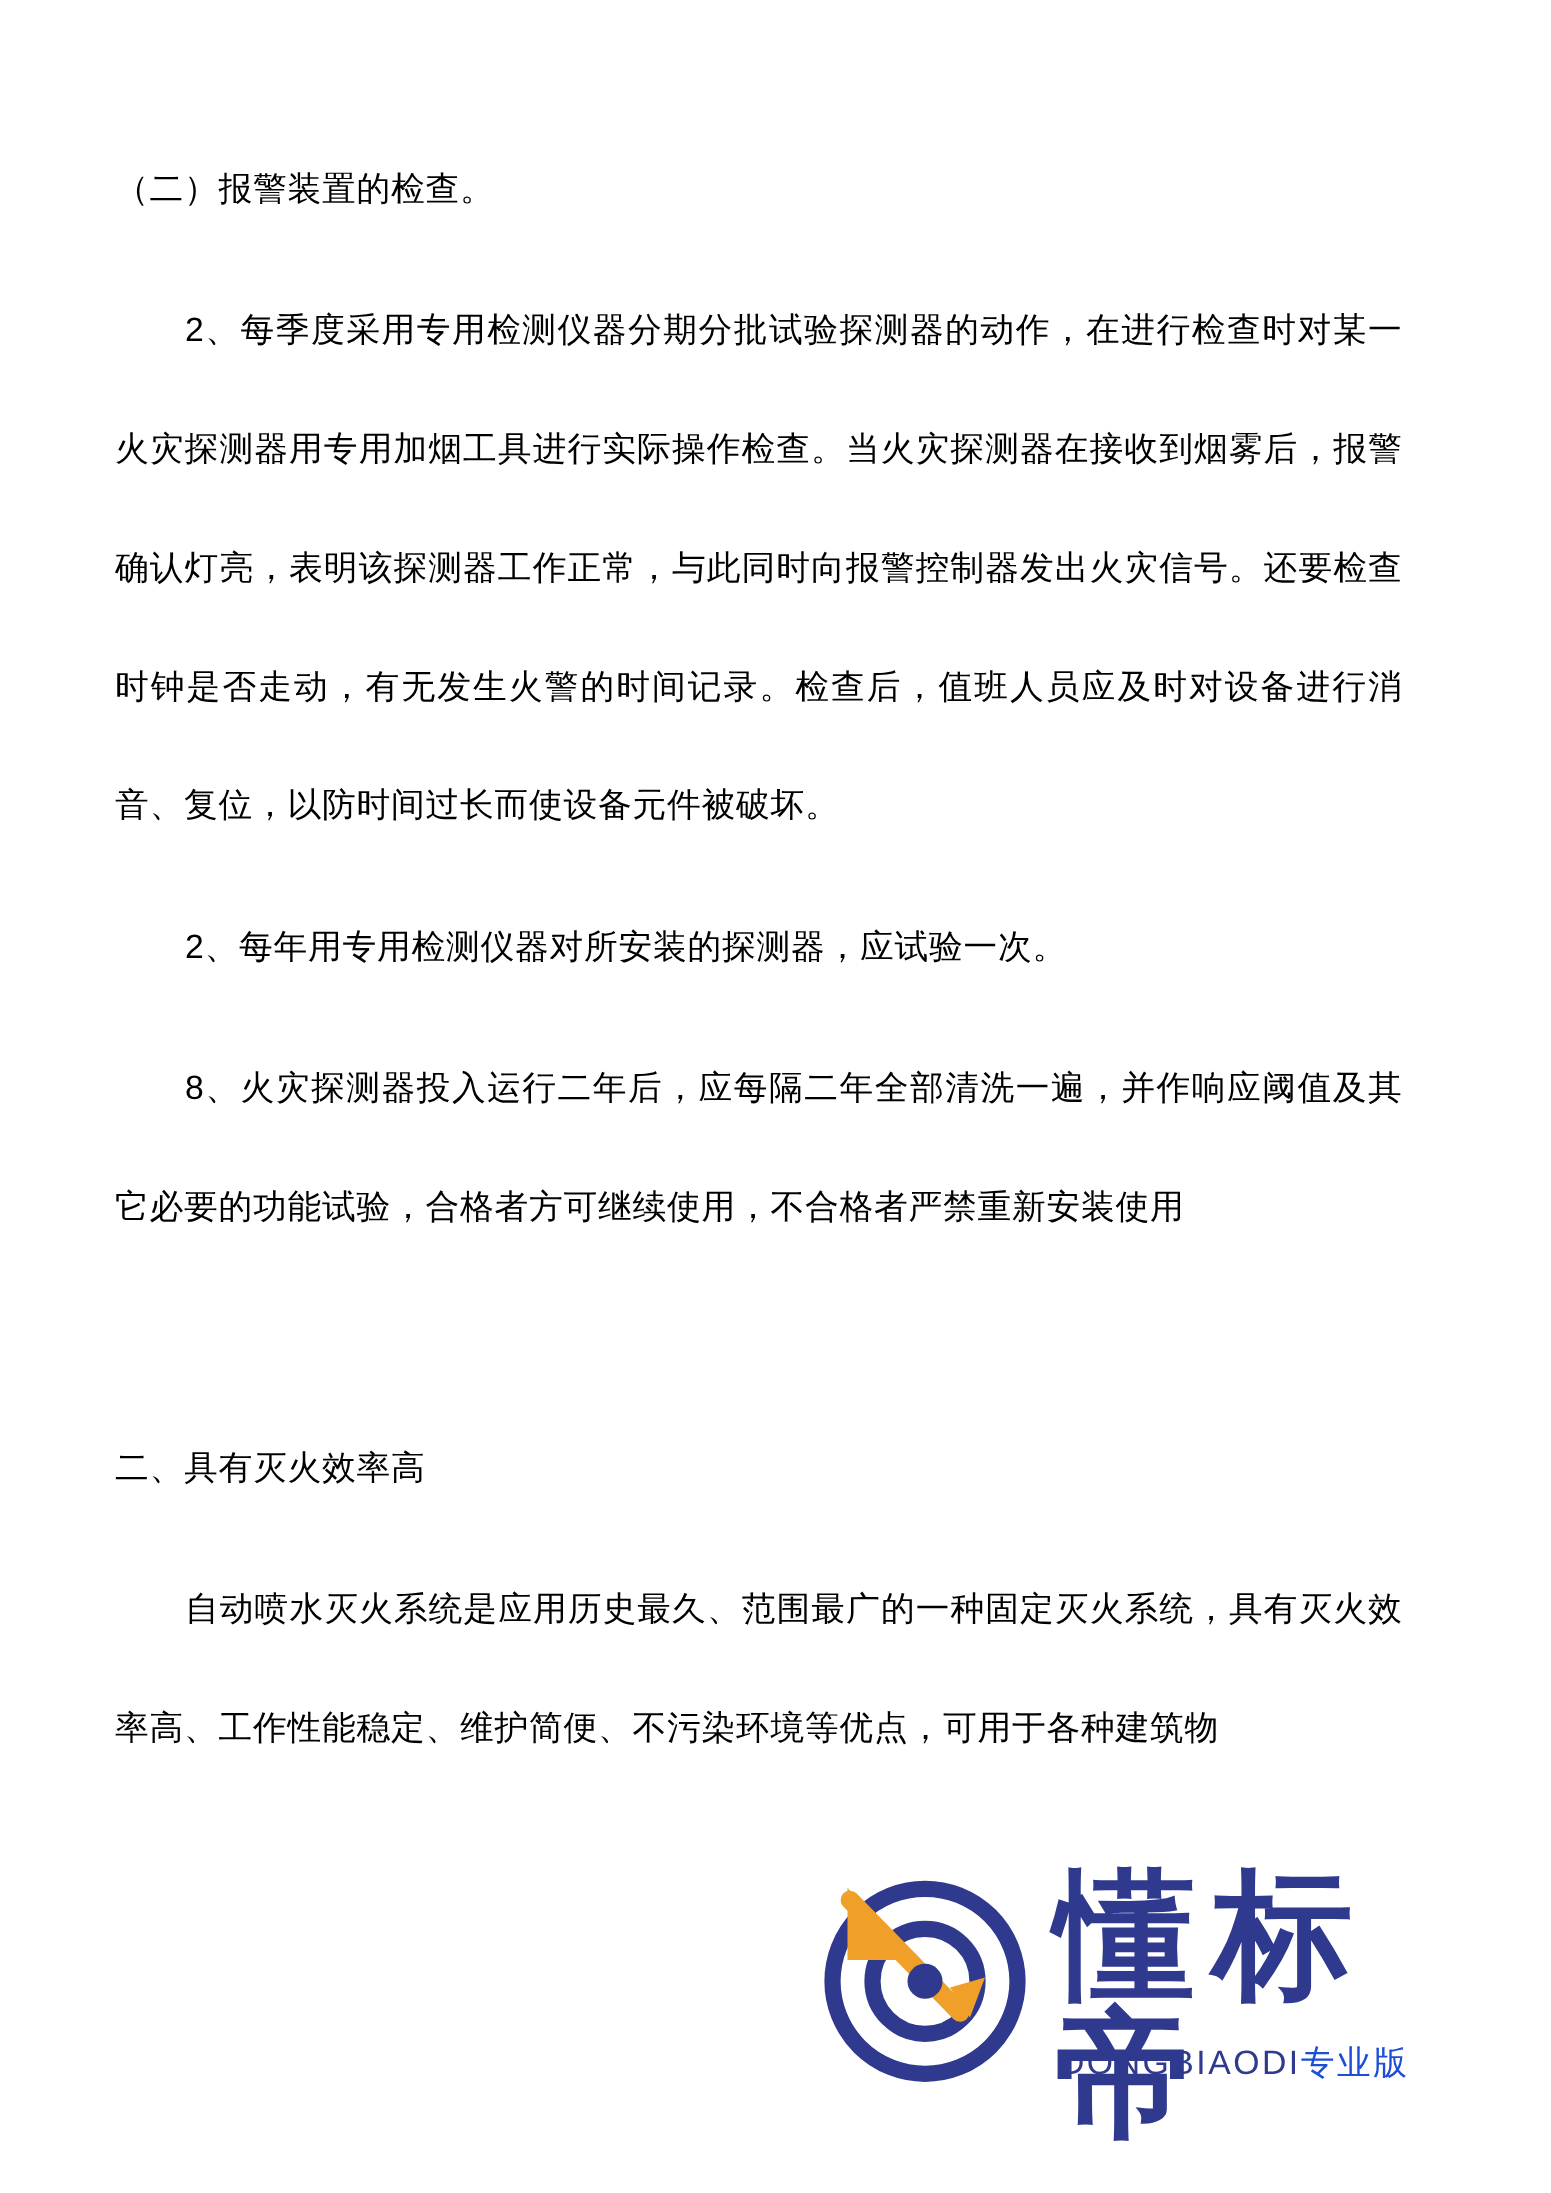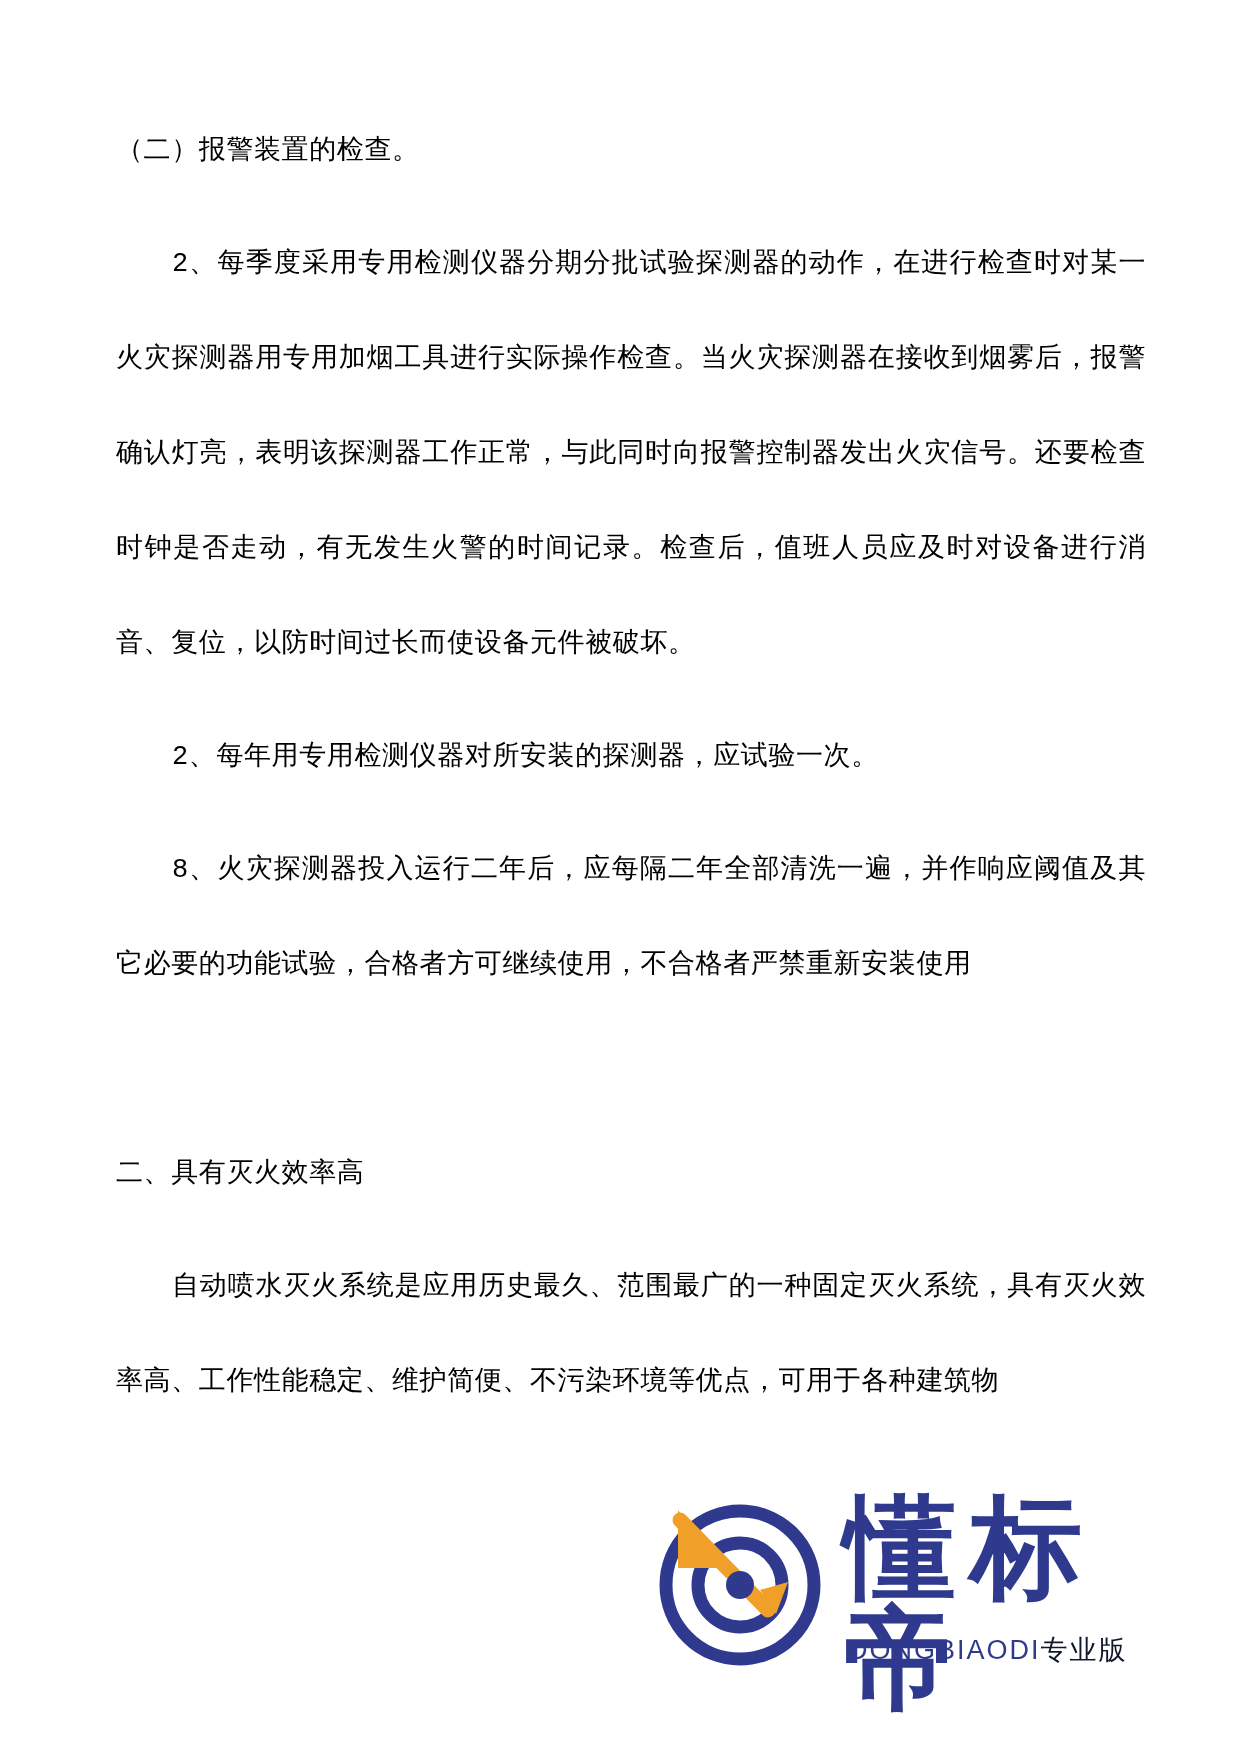--- a/index.html
+++ b/index.html
@@ -15,22 +15,21 @@
     color: #000000;
     overflow: hidden;
   }
   .page {
     position: absolute;
     top: 0; left: 0;
     width: 1241px;
     height: 1754px;
     background: #fff;
     box-sizing: border-box;
-    padding: 104px 105px 0 116px;
-    font-family: Liberation Mono, monospace;
+    padding: 104px 105px 0 92px;
   }
   .doc-body {
     width: 1030px;
   }
   p {
     margin: 0;
     font-size: 27px;
     line-height: 95px;
     letter-spacing: 0.6px;
     text-align: justify;
@@ -78,21 +77,21 @@
     position: absolute;
     left: 200px;
     top: 150px;
     font-size: 27px;
     letter-spacing: 2px;
     color: #2f3a8f;
     font-family: "Liberation Sans", "DejaVu Sans", sans-serif;
     white-space: nowrap;
   }
   .wm-sub .pro {
-    color: #0f172a;
+    color: #1d4ed8;
   }
 </style>
 </head>
 <body>
 
 <div class="page">
   <div class="doc-body">
 
     <p class="tight">（二）报警装置的检查。</p>
 

